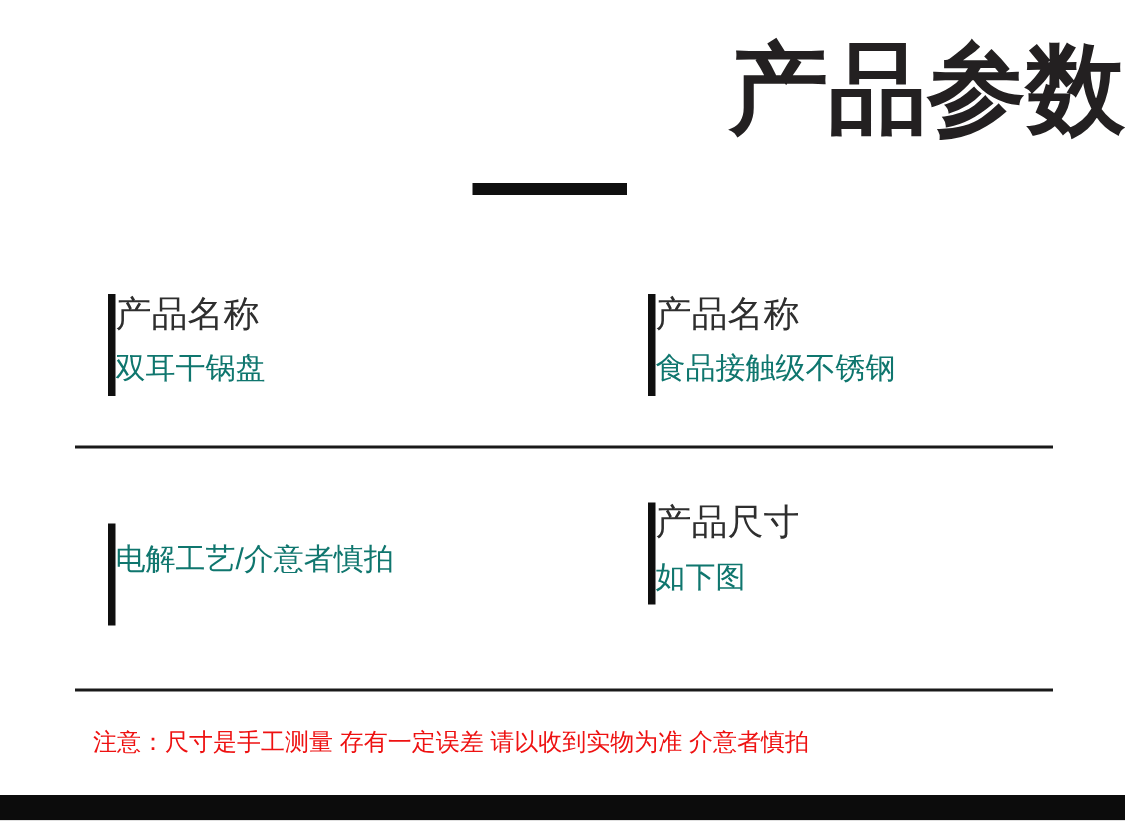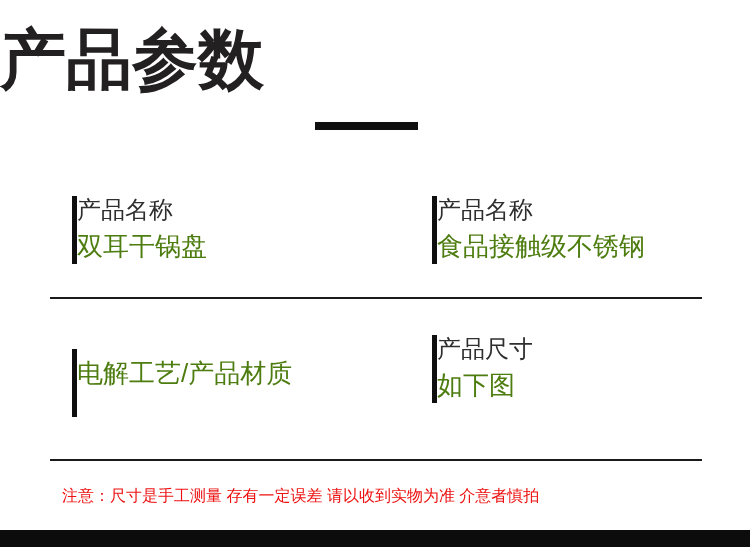--- a/index.html
+++ b/index.html
@@ -14,21 +14,21 @@
     height: 547px;
     background: #ffffff;
     overflow: hidden;
   }
   .page-title {
     position: absolute;
     top: 22px;
     left: 0;
     width: 100%;
     margin: 0;
-    text-align: left;
+    text-align: right;
     font-size: 66px;
     line-height: 1.15;
     font-weight: 900;
     color: #232021;
     letter-spacing: 0px;
   }
   .title-underline {
     position: absolute;
     left: 315px;
     top: 122px;
@@ -55,23 +55,23 @@
     padding-top: 1px;
   }
   .spec-label {
     font-size: 24px;
     line-height: 26px;
     color: #2e2e2e;
     white-space: nowrap;
   }
   .spec-value {
     margin-top: 10px;
-    font-size: 26px;
+    font-size: 20px;
     line-height: 26px;
-    color: #4d7c0f;
+    color: #0f766e;
     white-space: nowrap;
   }
   .divider {
     position: absolute;
     left: 50px;
     width: 652px;
     height: 2px;
     background: #1a1a1a;
   }
   .divider-1 { top: 297px; }
@@ -118,21 +118,21 @@
       <div class="spec-label">产品名称</div>
       <div class="spec-value">食品接触级不锈钢</div>
     </div>
   </div>
 
   <div class="divider divider-1"></div>
 
   <div class="spec-item pos-r2c1">
     <div class="accent-bar"></div>
     <div class="spec-text">
-      <div class="spec-value">电解工艺/产品材质</div>
+      <div class="spec-value">电解工艺/介意者慎拍</div>
     </div>
   </div>
 
   <div class="spec-item pos-r2c2">
     <div class="accent-bar"></div>
     <div class="spec-text">
       <div class="spec-label">产品尺寸</div>
       <div class="spec-value">如下图</div>
     </div>
   </div>

